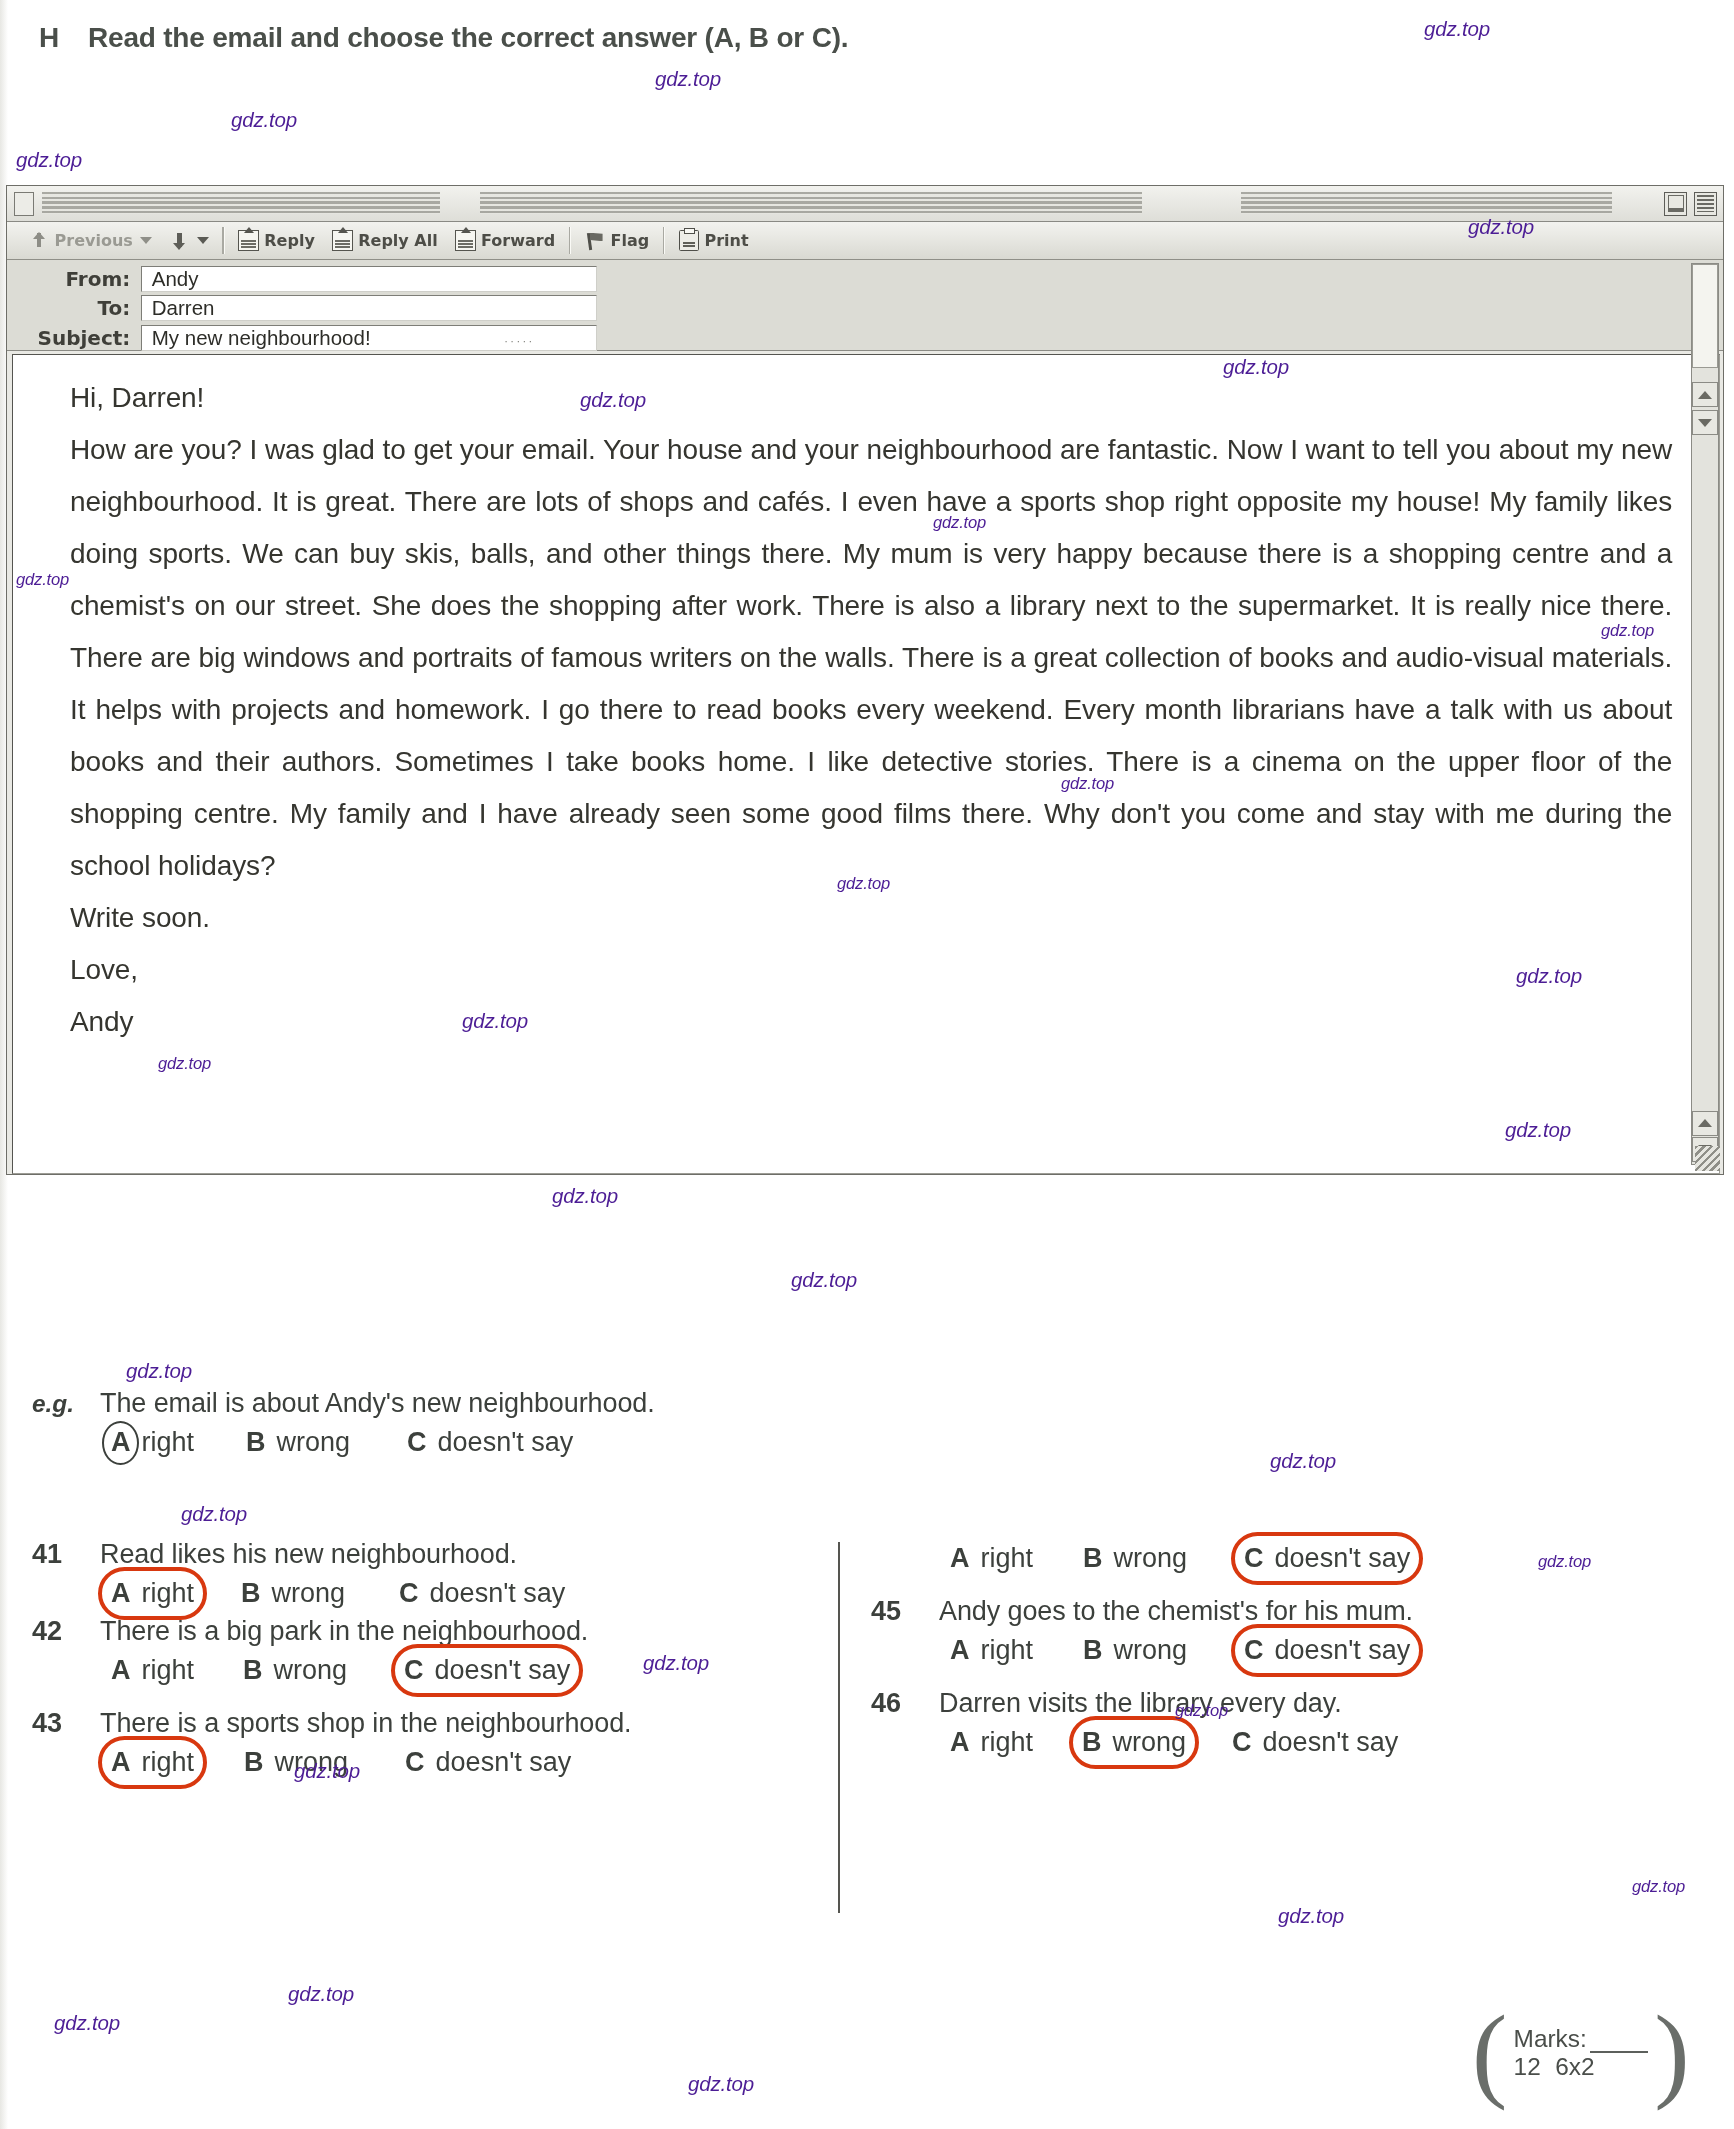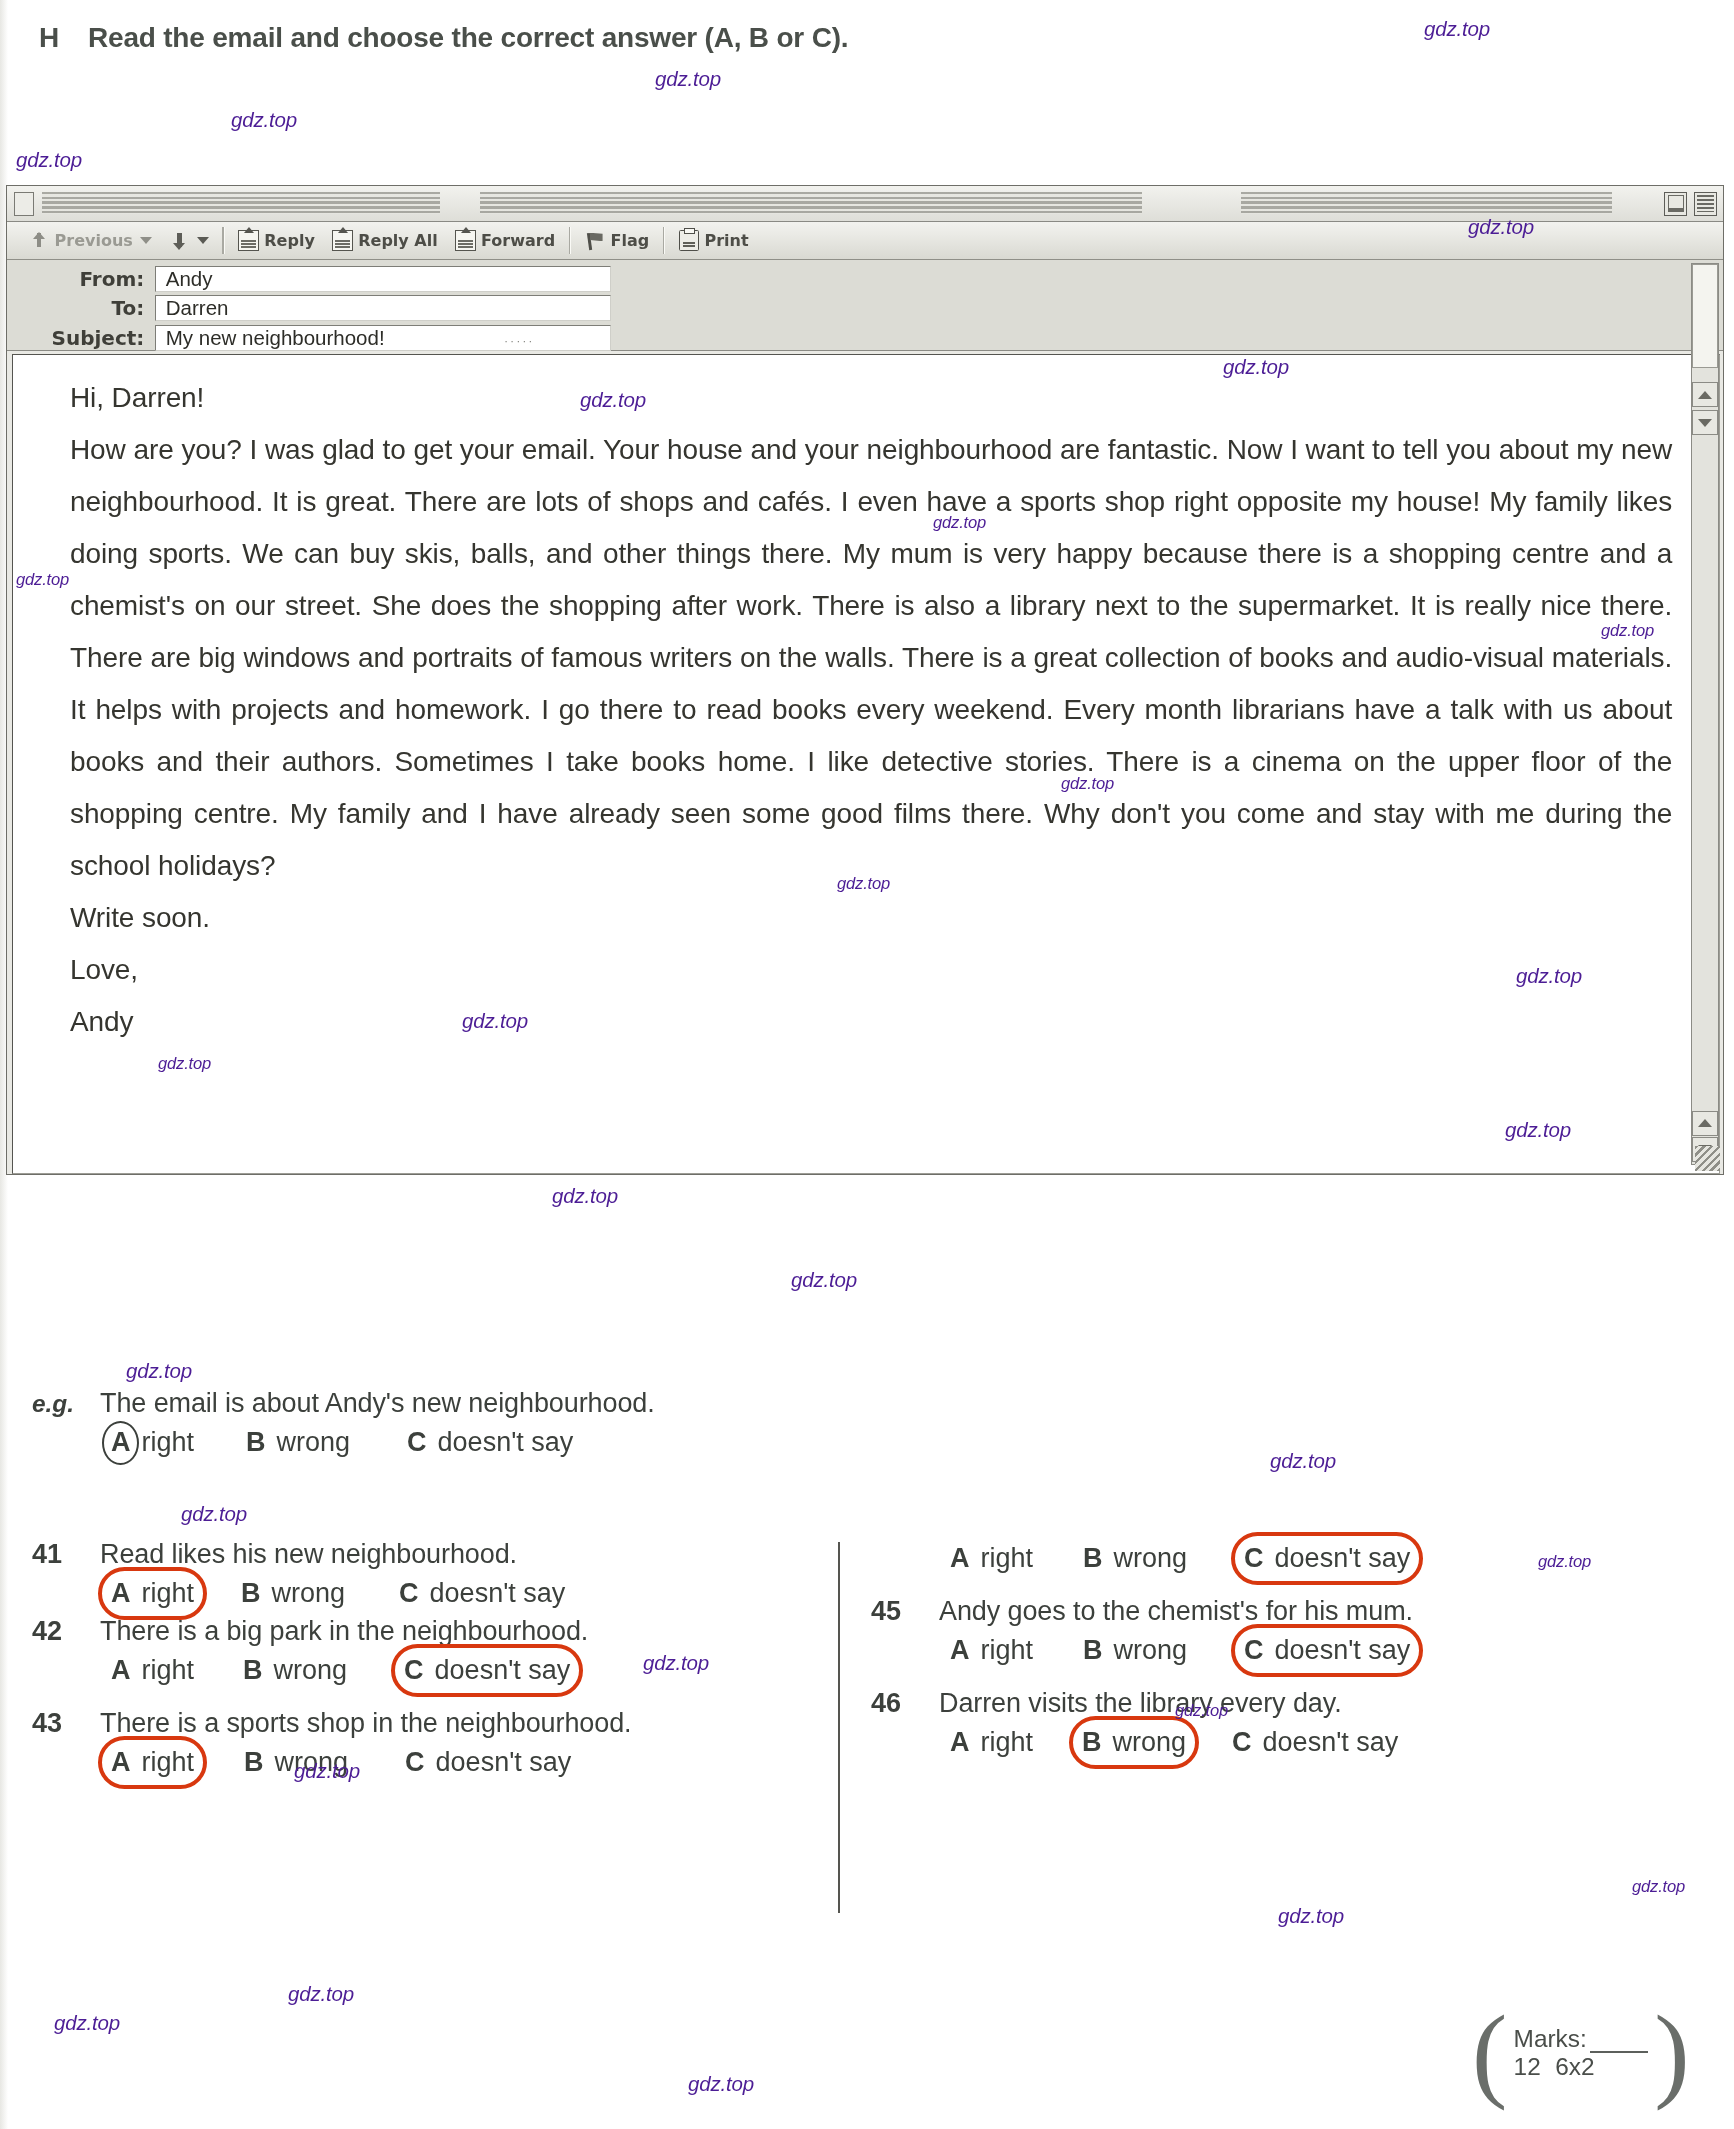--- a/index.html
+++ b/index.html
@@ -257,21 +257,21 @@
     padding: 4.7px 0 0 0;
     box-sizing: border-box;
   }
   .hrow {
     display: flex;
     align-items: center;
     height: 28px;
     margin-bottom: 1.6px;
   }
   .hlabel {
-    width: 148px;
+    width: 134px;
     text-align: right;
     padding-right: 11px;
     font-size: 20px;
     font-weight: bold;
     color: #3f3f39;
     font-family: "DejaVu Sans", sans-serif;
     box-sizing: border-box;
   }
   .hfield {
     width: 456px;

